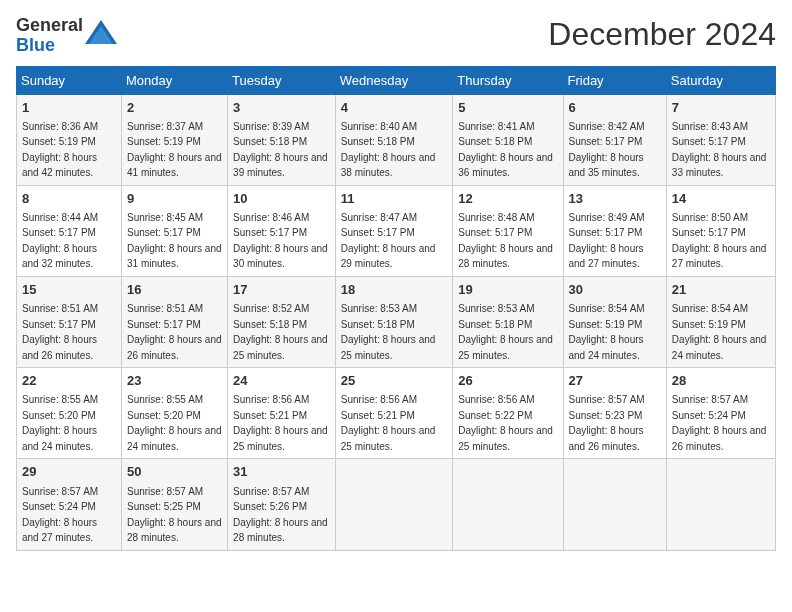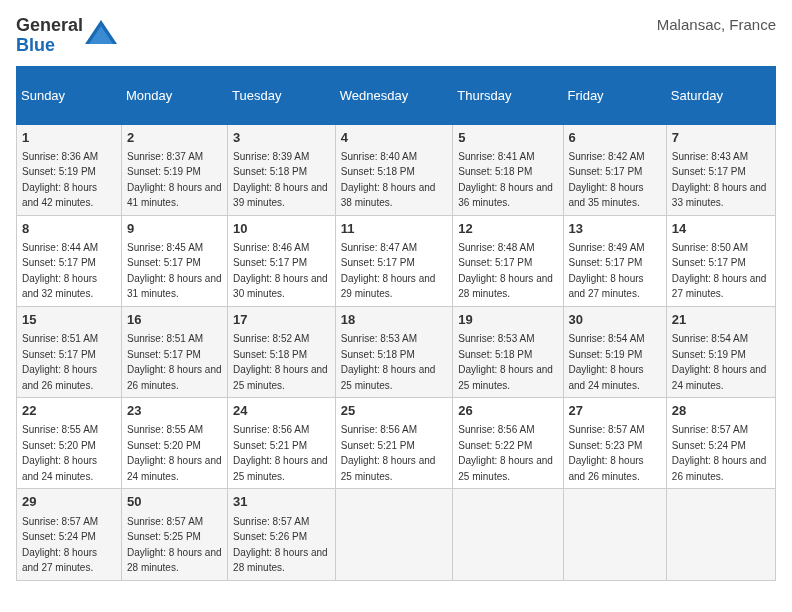--- a/index.html
+++ b/index.html
@@ -38,21 +38,21 @@
       color: #555;
     }
     .calendar {
       width: 100%;
       border-collapse: collapse;
       font-size: 11px;
     }
     .calendar thead th {
       background: #1a6bb5;
       color: #fff;
-      padding: 21px 4px;
+      padding: 6px 4px;
       text-align: left;
       font-size: 13px;
       font-weight: normal;
       border: 1px solid #1a6bb5;
     }
     .calendar tbody td {
       vertical-align: top;
       padding: 4px 5px;
       border: 1px solid #ccc;
       height: 90px;
@@ -90,21 +90,21 @@
     <div class="logo-text">
       <span style="font-size:18px;font-weight:bold;color:#333;">General</span>
       <span style="font-size:18px;font-weight:bold;color:#1a6bb5;">Blue</span>
     </div>
     <svg width="36" height="36" viewBox="0 0 36 36">
       <polygon points="18,4 34,28 2,28" fill="#1a6bb5"></polygon>
       <polygon points="18,10 30,28 6,28" fill="#5aabf0" opacity="0.5"></polygon>
     </svg>
   </div>
   <div class="title-block">
-    <div class="location">Malansac, France</div>
+    <div class="month-title">December 2024</div>
   </div>
 </div>
 
 <table class="calendar">
   <thead>
     <tr>
       <th>Sunday</th>
       <th>Monday</th>
       <th>Tuesday</th>
       <th>Wednesday</th>

